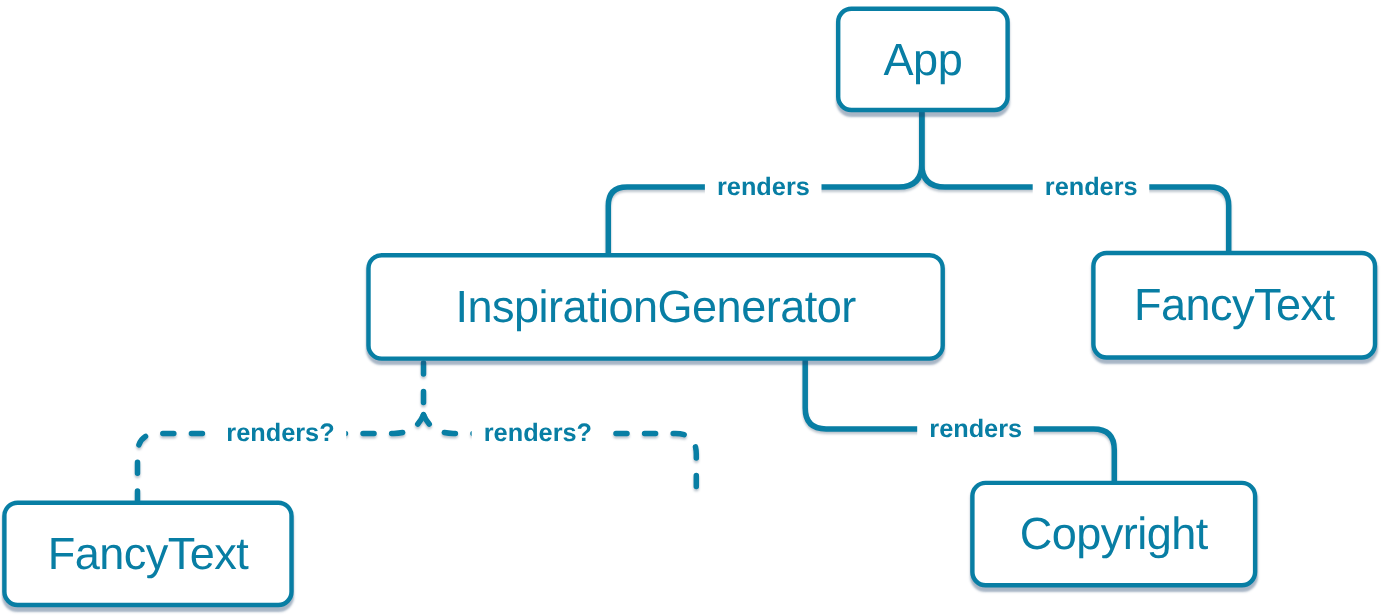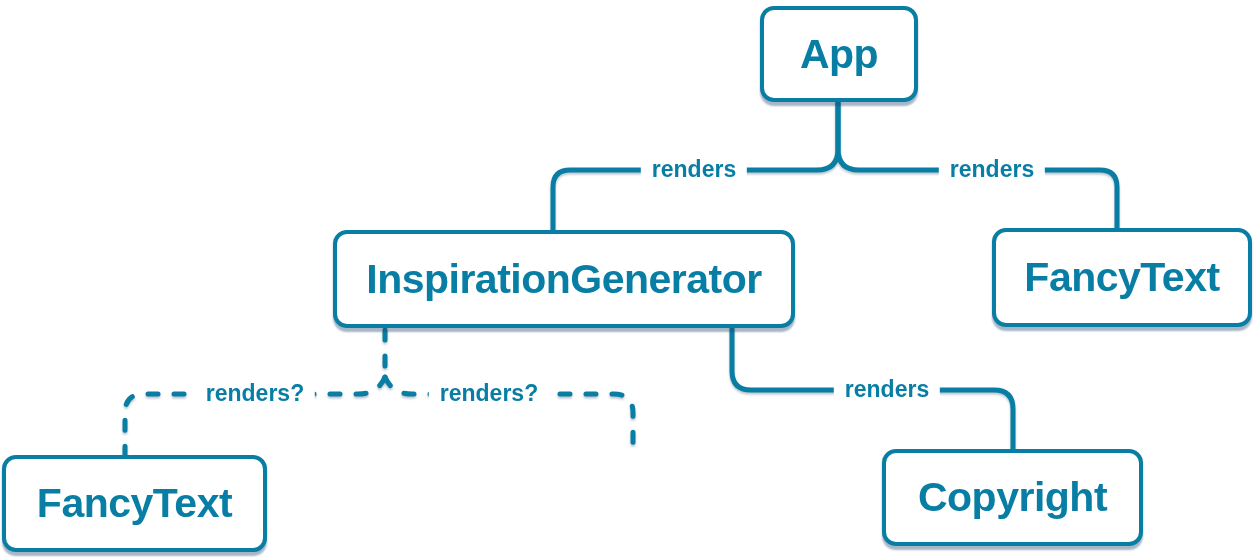--- a/index.html
+++ b/index.html
@@ -46,21 +46,21 @@
     border: 4px solid var(--accent, #087ea4);
     border-radius: 14px;
     box-shadow: 0 3.5px 2px rgba(35, 70, 110, 0.40);
     display: flex;
     align-items: center;
     justify-content: center;
   }
   .node-label {
     color: var(--accent, #087ea4);
     font-size: 41px;
-    font-weight: 700;
+    font-weight: 400;
     letter-spacing: -0.5px;
     white-space: nowrap;
   }
 </style>
 </head>
 <body>
 
 <div class="stage" style="width: 1257px; height: 560px; --accent: #087ea4; --node-bg: #ffffff; --page-bg: #ffffff;">
     <svg class="edges-svg" viewBox="0 0 1257 560">
       <path d="M838 102 L838 149 Q838 170 817 170 L570 170 Q553 170 553 187 L553 230" class="edge solid"></path>
@@ -71,25 +71,25 @@
       <path d="M385 377 Q392 394 412 394 L614 394 Q633 394 633 413 L633 455" class="edge dashed"></path>
     </svg>
     <div class="edge-label" style="left: 694px; top: 170px;">renders</div>
     <div class="edge-label" style="left: 992px; top: 170px;">renders</div>
     <div class="edge-label" style="left: 887px; top: 390px;">renders</div>
     <div class="edge-label" style="left: 255px; top: 394px;">renders?</div>
     <div class="edge-label" style="left: 489px; top: 394px;">renders?</div>
     <div class="node" style="left: 760px; top: 6px; width: 158px; height: 96px;">
       <span class="node-label">App</span>
     </div>
-    <div class="node" style="left: 333px; top: 230px; width: 462px; height: 98px;">
+    <div class="node" style="left: 333px; top: 230px; width: 526px; height: 98px;">
       <span class="node-label">InspirationGenerator</span>
     </div>
     <div class="node" style="left: 992px; top: 228px; width: 260px; height: 99px;">
       <span class="node-label">FancyText</span>
     </div>
     <div class="node" style="left: 2px; top: 455px; width: 265px; height: 97px;">
       <span class="node-label">FancyText</span>
     </div>
-    <div class="node" style="left: 882px; top: 449px; width: 261px; height: 97px;">
+    <div class="node" style="left: 882px; top: 437px; width: 261px; height: 97px;">
       <span class="node-label">Copyright</span>
     </div>
   </div>
 
 </body></html>

